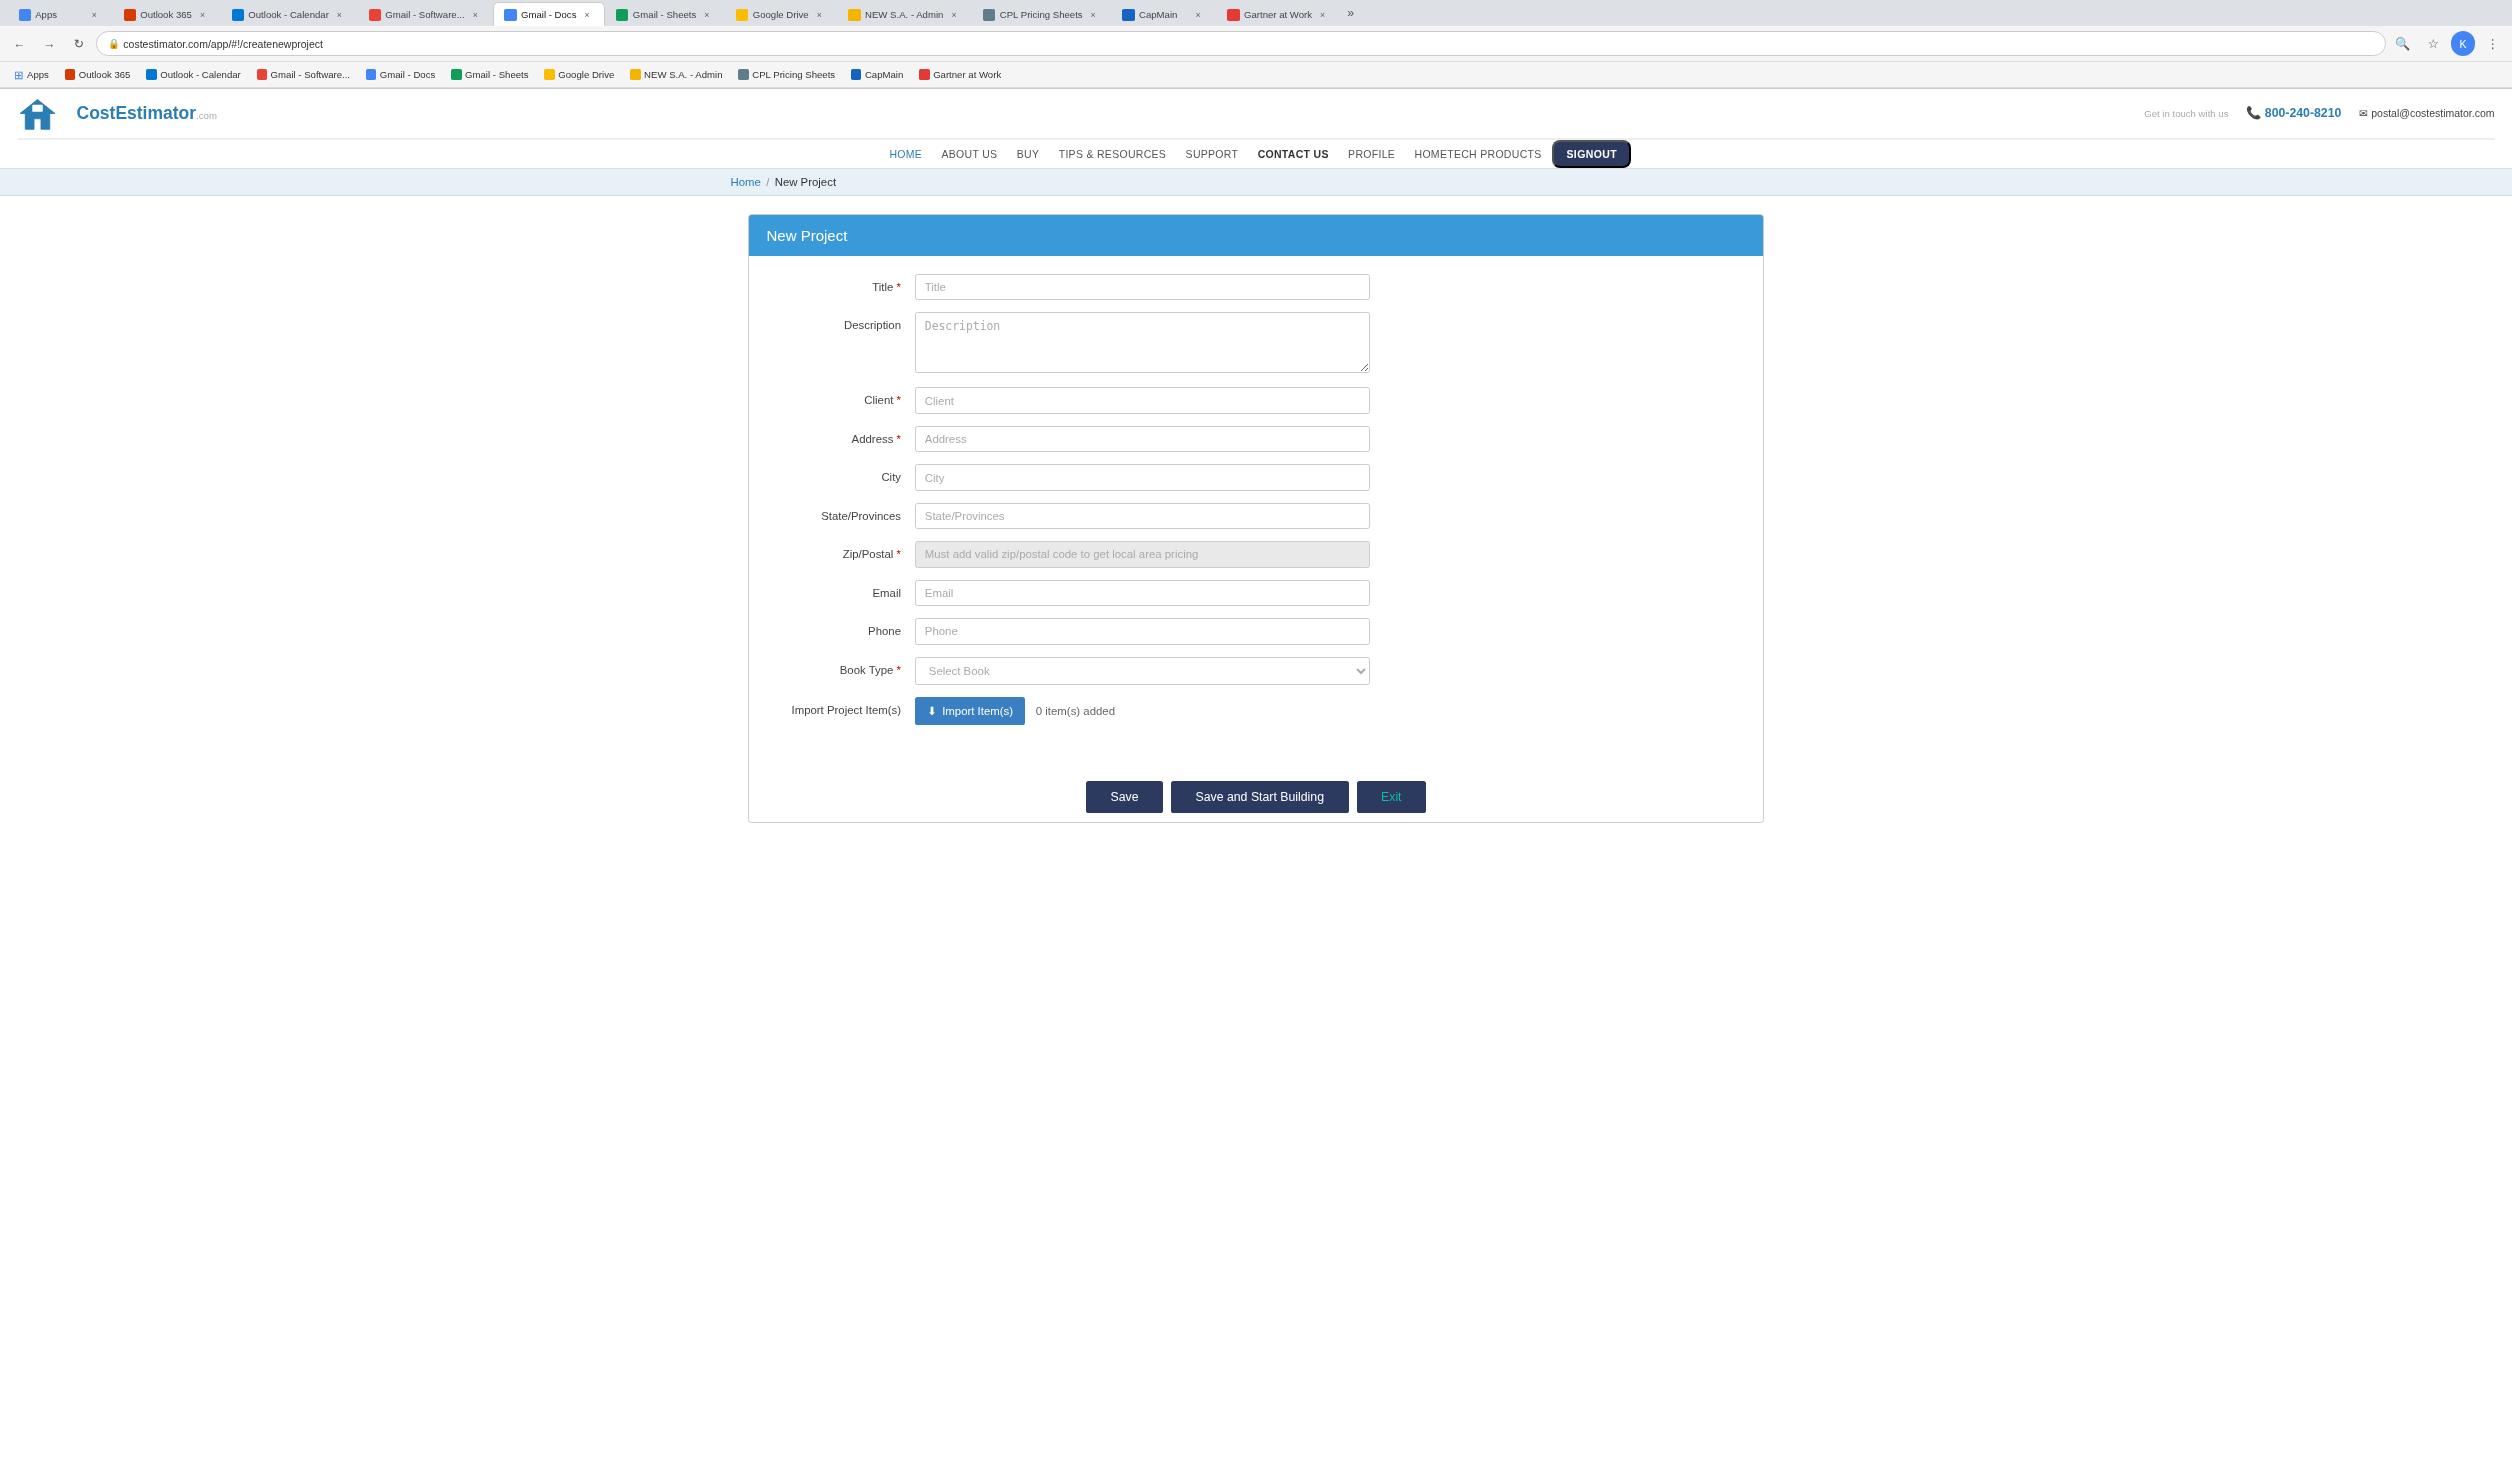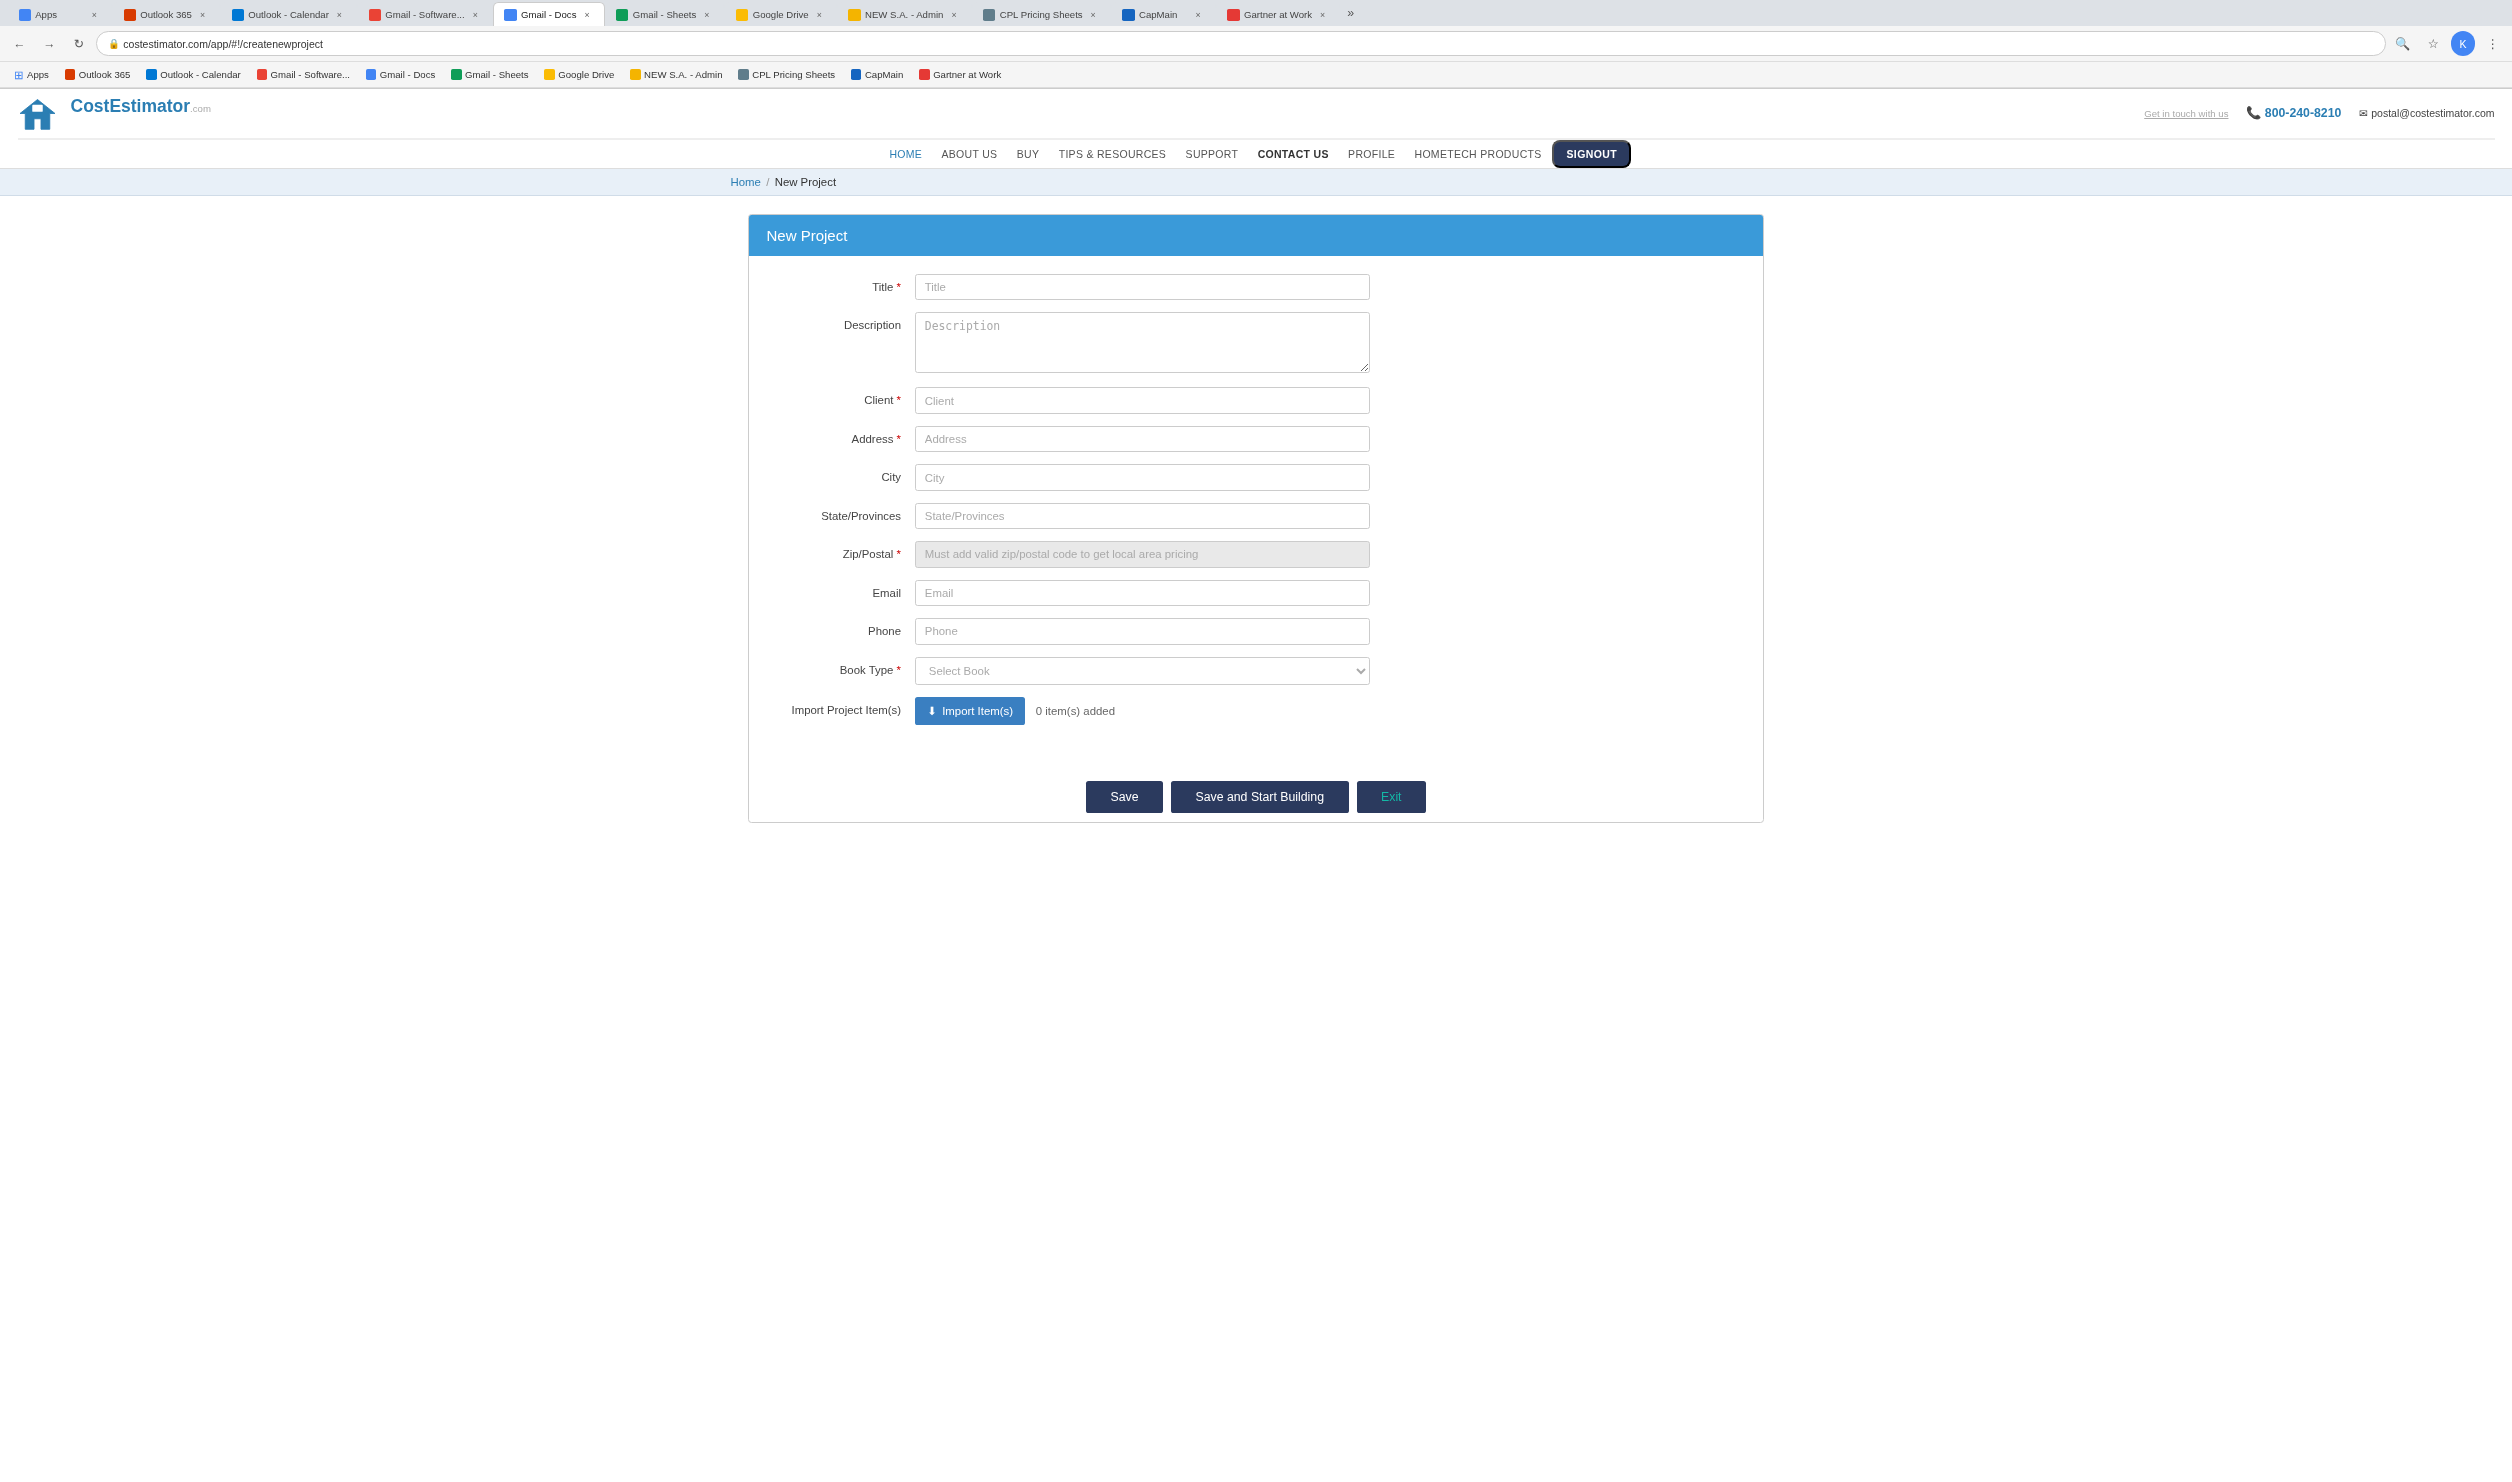--- a/index.html
+++ b/index.html
@@ -70,21 +70,21 @@
     .import-btn { background: #3a7fc1; color: white; border: none; padding: 7px 12.3px; border-radius: 2.6px; font-size: 11.4px; cursor: pointer; display: flex; align-items: center; gap: 5.3px; }
     .import-count { font-size: 11.4px; color: #666; }
 
     
     .form-buttons { display: flex; justify-content: center; gap: 8px; padding: 17.5px 0 8.8px; }
     .btn-save { background: #2b3a5e; color: white; border: none; padding: 8.8px 24.5px; border-radius: 2.6px; font-size: 12.3px; font-weight: 500; cursor: pointer; }
     .btn-save-build { background: #2b3a5e; color: white; border: none; padding: 8.8px 24.5px; border-radius: 2.6px; font-size: 12.3px; font-weight: 500; cursor: pointer; }
     .btn-exit { background: #2b3a5e; color: #14b8a6; border: none; padding: 8.8px 24.5px; border-radius: 2.6px; font-size: 12.3px; font-weight: 500; cursor: pointer; }
 
     
-    .logo-wrap { display: flex; gap: 14px; }
+    .logo-wrap { display: flex; align-items: center; gap: 20px; }
   </style>
 </head>
 <body>
 
 <div class="browser-chrome">
 
   <div class="tabs-bar">
     <div class="tab">
       <div class="tab-favicon" style="background:#4285f4; border-radius:1.8px;"></div>
       <span>Apps</span>
@@ -214,21 +214,21 @@
         <svg width="39" height="35" viewBox="0 0 44 40">
           <polygon points="22,4 2,20 8,20 8,38 18,38 18,26 26,26 26,38 36,38 36,20 42,20" fill="#2b7eb3" stroke="#2b7eb3" stroke-width="1"></polygon>
           <rect x="16" y="10" width="12" height="8" fill="white" rx="1"></rect>
         </svg>
         <div>
           <span style="font-size:17.5px; font-weight:bold; color:#2b7eb3;">CostEstimator</span><span style="font-size:9.6px; color:#aaa;">.com</span>
         </div>
       </div>
       <div class="contact-info">
         <div>
-          <div style="font-size:9.6px; color:#aaa; text-align:right;text-decoration:underline;">Get in touch with us</div>
+          <div style="font-size:9.6px; color:#aaa; text-align:right;">Get in touch with us</div>
         </div>
         <div class="contact-phone">
           <span>📞</span>
           <span>800-240-8210</span>
         </div>
         <div class="contact-email">
           <span>✉</span>
           <span>postal@costestimator.com</span>
         </div>
       </div>

